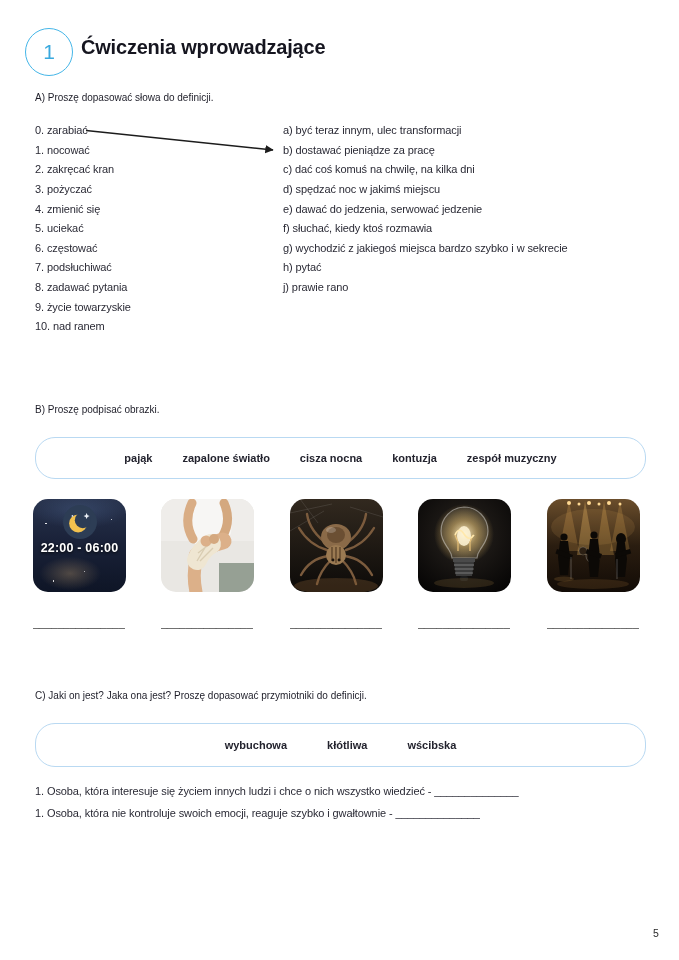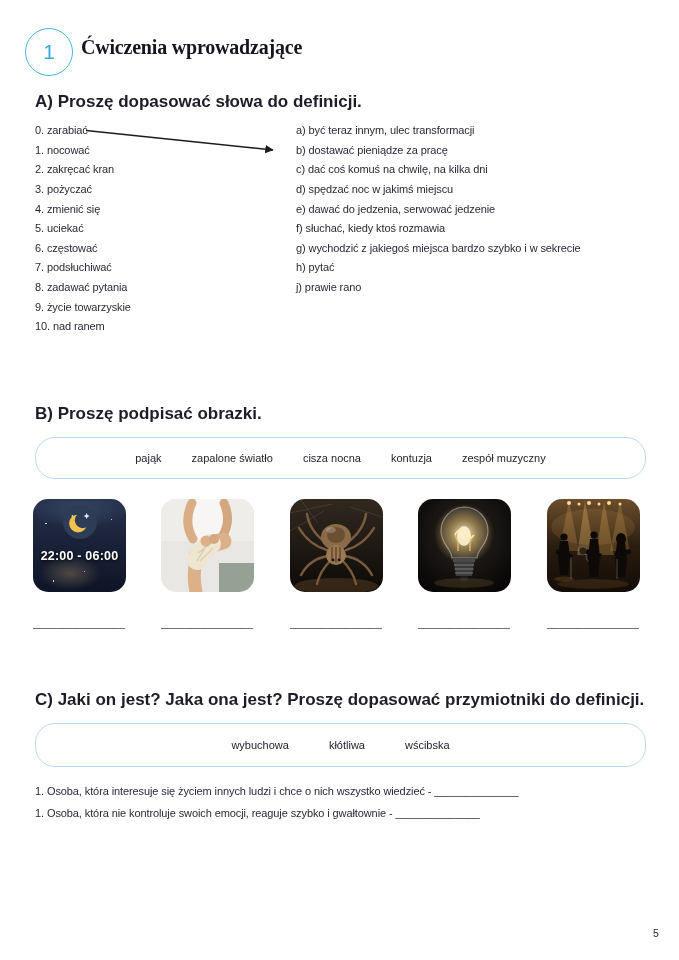--- a/index.html
+++ b/index.html
@@ -2,52 +2,52 @@
 <html lang="pl"><head>
 <meta charset="utf-8">
 <style>
   html,body{margin:0;padding:0;background:#fff;}
   .page{position:relative;width:679px;height:960px;background:#fff;overflow:hidden;
         font-family:"Liberation Sans",sans-serif;color:#23232e;}
   
   .badge{position:absolute;left:25px;top:28px;width:46px;height:46px;border:1.6px solid #45b6e8;
          border-radius:50%;display:flex;align-items:center;justify-content:center;
          color:#3aa9de;font-size:21px;font-weight:400;}
-  .title{position:absolute;left:81px;top:36px;font-size:20px;font-weight:700;color:#15151f;letter-spacing:-0.2px;font-family:Liberation Serif, serif;}
-  
-  .sec-head{position:absolute;left:35px;font-size:17px;font-weight:700;color:#1d1d28;}
+  .title{position:absolute;left:81px;top:36px;font-size:20px;font-weight:700;color:#15151f;letter-spacing:-0.2px;}
+  
+  .sec-head{position:absolute;left:35px;font-size:10px;font-weight:400;color:#1d1d28;}
   .sh-a{top:92px}.sh-b{top:404px}.sh-c{top:690px}
   
   .colA{position:absolute;left:35px;top:121px;}
-  .colB{position:absolute;left:283px;top:121px;margin-left:13px;}
+  .colB{position:absolute;left:283px;top:121px;}
   .mrow{height:19.65px;line-height:19.65px;font-size:11px;color:#2a2a35;white-space:nowrap;letter-spacing:-0.1px;}
   .arrow-svg{position:absolute;left:80px;top:122px;width:205px;height:36px;}
   
   .bank{position:absolute;left:35px;width:609px;height:40px;border:1.5px solid #b9d9f2;border-radius:20px;
         display:flex;align-items:center;justify-content:center;background:#fff;}
   .bank-b{top:437px;gap:30px}
   .bank-c{top:723px;height:42px;gap:40px}
-  .bank span{font-size:11px;font-weight:400;color:#23232e;text-align:center;}
+  .bank span{font-size:11px;font-weight:700;color:#23232e;text-align:center;}
   
   .card{position:absolute;top:499px;width:93px;height:93px;border-radius:15px;overflow:hidden;}
   .cx1{left:33px}.cx2{left:161px}.cx3{left:290px}.cx4{left:418px}.cx5{left:547px}
   .card svg{display:block;width:93px;height:93px;}
   .c1{background-image:
       radial-gradient(1.4px 1.4px at 14% 26%, rgba(255,255,255,.9) 49%, transparent 51%),
       radial-gradient(1px 1px at 84% 22%, rgba(255,255,255,.7) 49%, transparent 51%),
       radial-gradient(1px 1px at 72% 70%, rgba(255,255,255,.6) 49%, transparent 51%),
       radial-gradient(1.4px 1.4px at 22% 88%, rgba(255,255,255,.8) 49%, transparent 51%),
       radial-gradient(1px 1px at 55% 78%, rgba(255,255,255,.6) 49%, transparent 51%),
       radial-gradient(44px 24px at 40% 80%, rgba(210,172,118,.32), transparent 70%),
       radial-gradient(70px 26px at 50% 12%, rgba(95,125,175,.28), transparent 70%),
       linear-gradient(180deg,#28334d 0%,#1a2239 45%,#0e1526 100%);}
   .moon-badge{position:absolute;left:50%;top:6px;width:34px;height:34px;margin-left:-17px;border-radius:50%;
       background:#2d3d55;display:flex;align-items:center;justify-content:center;}
   .night-time{position:absolute;left:0;top:42px;width:100%;text-align:center;font-size:12.5px;font-weight:700;
-      color:#fff;text-shadow:0 1px 3px rgba(0,0,0,.85);letter-spacing:.2px;margin-top:8px;}
+      color:#fff;text-shadow:0 1px 3px rgba(0,0,0,.85);letter-spacing:.2px;}
   
   .blank-b{position:absolute;top:617px;width:93px;font-size:11px;color:#3a3a3a;white-space:nowrap;overflow:hidden;}
   
   .sentences{position:absolute;left:35px;top:781px;}
   .sentence{height:21.8px;line-height:21.8px;font-size:11px;color:#2a2a35;white-space:nowrap;letter-spacing:-0.1px;}
   .pagenum{position:absolute;left:653px;top:927px;font-size:10.5px;color:#2a2a2a;}
 </style>
 </head>
 <body>
 

